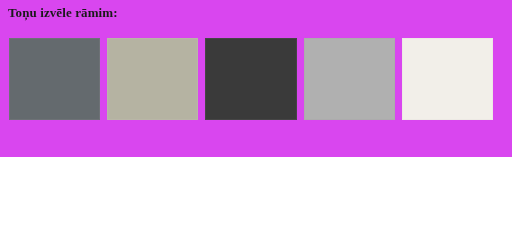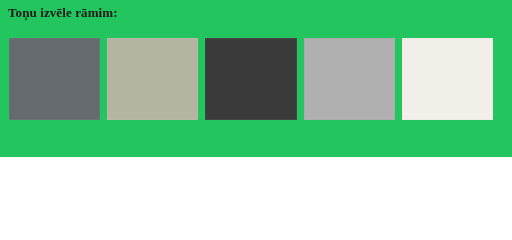--- a/index.html
+++ b/index.html
@@ -13,21 +13,21 @@
     height: 157px;
     background: #ffffff;
     font-family: "Liberation Serif", "DejaVu Serif", serif;
     overflow: hidden;
   }
 
   .page {
     position: relative;
     width: 512px;
     height: 157px;
-    background: #22c55e;
+    background: #d946ef;
     box-sizing: border-box;
   }
 
   .swatch-heading {
     position: absolute;
     left: 8px;
     top: 5px;
     margin: 0;
     padding: 0;
     font-family: "Liberation Serif", "DejaVu Serif", serif;

